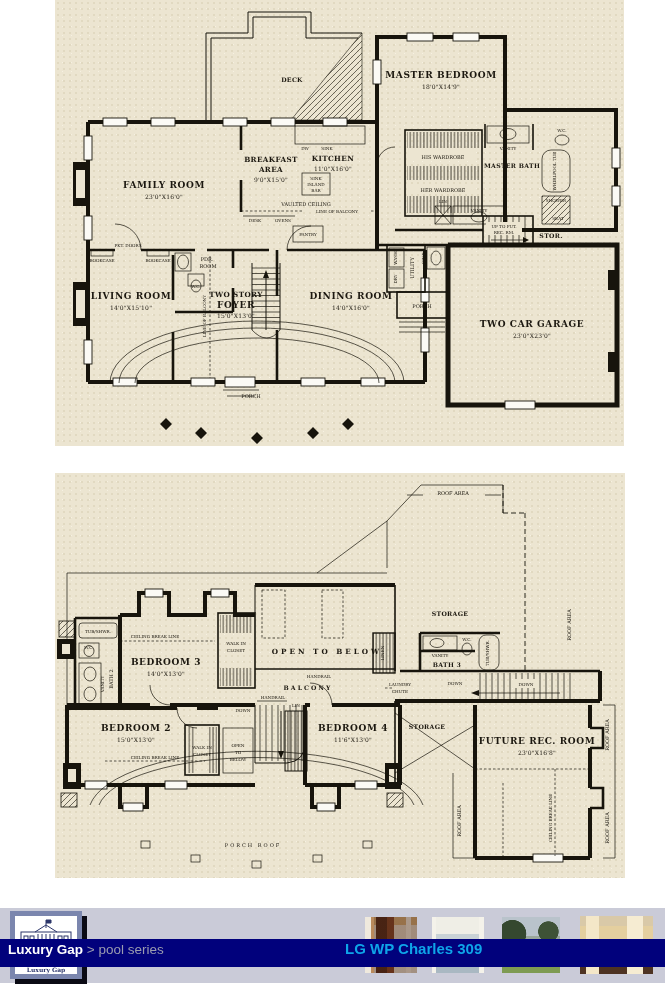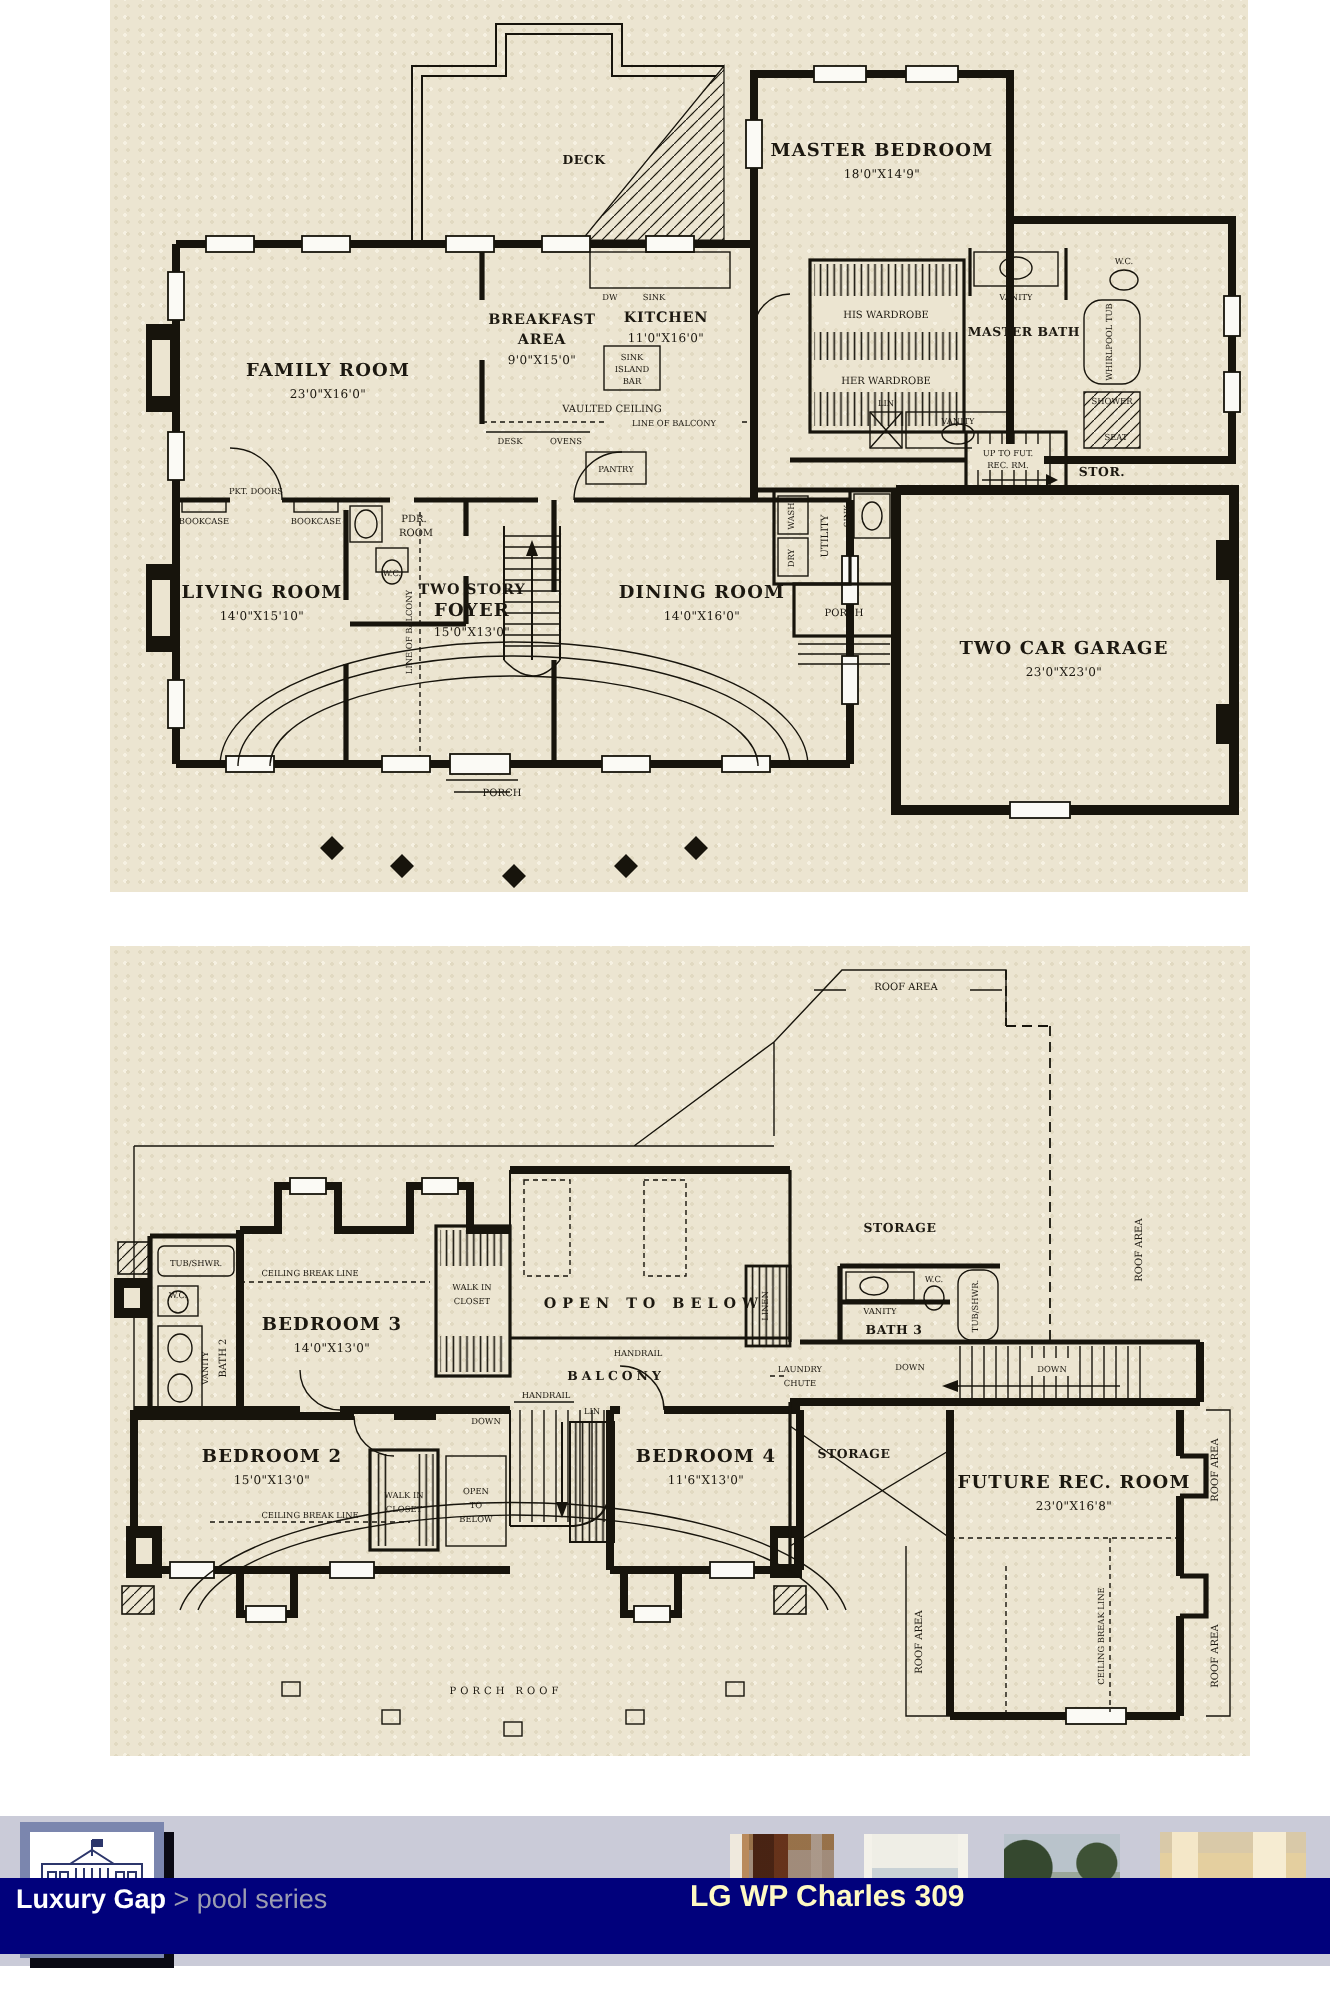--- a/index.html
+++ b/index.html
@@ -55,25 +55,25 @@
      radial-gradient(circle at 32% 58%,#39332c 0 14%,transparent 15%),
      linear-gradient(90deg,#f4f2ea 0 8%,transparent 8% 90%,#f4f2ea 90%),
      linear-gradient(180deg,#efeee6 0 30%,#c9d2d6 30% 52%,#8ba2b2 52% 78%,#a9b8c2 78%)}
   #thumb3 .ph{background:
      radial-gradient(circle at 18% 30%,#35482f 0 22%,transparent 23%),
      radial-gradient(circle at 80% 26%,#3e5236 0 16%,transparent 17%),
      linear-gradient(180deg,#b9c3cb 0 34%,#9aa79a 34% 48%,#e3ded0 48% 66%,#7e9b52 66%)}
   #thumb4 .ph{background:
      linear-gradient(90deg,transparent 0 8%,#f4e7c8 8% 26%,transparent 26% 64%,#f6ecd2 64% 86%,transparent 86%),
      linear-gradient(180deg,#d9c9a8 0 18%,#e4cf9f 18% 46%,#c99a5e 46% 68%,#4e3322 68%)}
-  #navbar{position:absolute;left:0;top:939px;width:665px;height:38px;background:#01017c}
+  #navbar{position:absolute;left:0;top:939px;width:665px;height:28px;background:#01017c}
   #breadcrumb{position:absolute;left:8px;top:3px;font-size:13.5px;color:#ffffff;white-space:nowrap}
   #breadcrumb .brand{font-weight:bold;color:#ffffff;cursor:pointer}
   #breadcrumb .path{color:#9b9cb0}
-  #plan-title{position:absolute;left:345px;top:1px;font-size:15px;font-weight:bold;color:#fef9c3}
+  #plan-title{position:absolute;left:345px;top:1px;font-size:15px;font-weight:bold;color:#0ea5e9}
 </style>
 </head>
 <body>
 
 <div class="plan" id="plan1">
 <svg width="569" height="446" viewBox="0 0 569 446">
   <defs>
     <pattern id="p1t" width="3.4" height="12" patternUnits="userSpaceOnUse">
       <path d="M1.7,0 V12" stroke="#17140c" stroke-width=".8"></path>
     </pattern>

